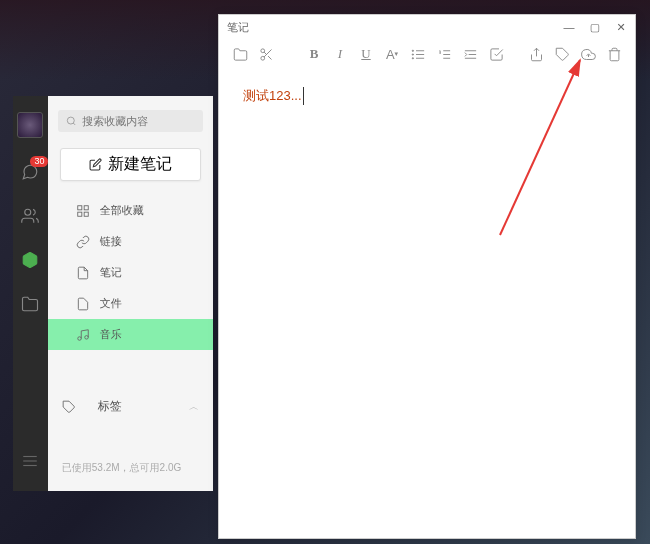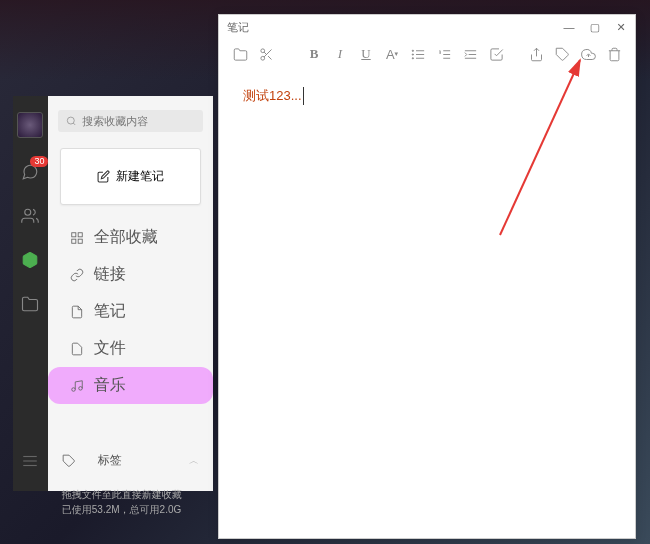--- a/index.html
+++ b/index.html
@@ -16,26 +16,26 @@
     .sidebar-icon svg { width: 18px; height: 18px; stroke: currentColor; fill: none; stroke-width: 1.5; }
     .sidebar-icon.active svg { fill: #4caf50; stroke: #4caf50; }
     .badge { position: absolute; top: -6px; right: -8px; background: #e53935; color: #fff; font-size: 9px; border-radius: 8px; padding: 1px 4px; line-height: 1; }
     .hamburger { margin-top: auto; margin-bottom: 20px; cursor: pointer; color: #666; }
     
     .nav-panel { width: 190px; background: #f5f5f5; display: flex; flex-direction: column; }
     .search-box { margin: 14px 10px 10px; background: #e8e8e8; border-radius: 3px; padding: 5px 8px; display: flex; align-items: center; gap: 6px; font-size: 11px; color: #999; }
     .search-box svg { width: 12px; height: 12px; stroke: #999; fill: none; stroke-width: 2; }
     .search-input { border: none; background: transparent; outline: none; font-size: 11px; width: 100%; color: #666; }
     
-    .new-note-btn { margin: 6px 12px 14px; background: #fff; border: 1px solid #ddd; border-radius: 3px; padding: 19px; display: flex; align-items: center; justify-content: center; gap: 6px; font-size: 12px; cursor: pointer; box-shadow: 0 1px 2px rgba(0,0,0,0.05); }
+    .new-note-btn { margin: 6px 12px 14px; background: #fff; border: 1px solid #ddd; border-radius: 3px; padding: 5px; display: flex; align-items: center; justify-content: center; gap: 6px; font-size: 16px; cursor: pointer; box-shadow: 0 1px 2px rgba(0,0,0,0.05); }
     .new-note-btn svg { width: 13px; height: 13px; stroke: #333; fill: none; stroke-width: 2; }
     
     .nav-list { display: flex; flex-direction: column; }
-    .nav-item { padding: 8px 22px; display: flex; align-items: center; gap: 10px; font-size: 16px; color: #555; cursor: pointer; }
-    .nav-item.selected { background: #f0abfc; border-radius: 12px; }
+    .nav-item { padding: 8px 28px; display: flex; align-items: center; gap: 10px; font-size: 11px; color: #555; cursor: pointer; }
+    .nav-item.selected { background: #86efac; }
     .nav-item svg { width: 14px; height: 14px; stroke: #666; fill: none; stroke-width: 1.5; }
     
     .nav-section { margin-top: 40px; }
     .nav-section-header { padding: 8px 14px; display: flex; align-items: center; gap: 22px; font-size: 12px; color: #555; cursor: pointer; }
     .nav-section-header svg { width: 14px; height: 14px; stroke: #666; fill: none; stroke-width: 1.5; }
     .chevron { margin-left: auto; color: #aaa; font-size: 10px; }
     
     .footer-info { margin-top: auto; padding: 10px 14px 16px; font-size: 10px; color: #aaa; line-height: 1.5; }
     
     .editor-window { position: absolute; left: 218px; top: 14px; width: 418px; height: 525px; background: #fff; border: 1px solid #ccc; box-shadow: 0 2px 10px rgba(0,0,0,0.15); display: flex; flex-direction: column; }
@@ -157,21 +157,20 @@
       <div class="nav-section-header">
         <svg viewBox="0 0 24 24">
             <path d="M20.59 13.41l-7.17 7.17a2 2 0 01-2.83 0L2 12V2h10l8.59 8.59a2 2 0 010 2.82z"></path>
             <line x1="7" y1="7" x2="7.01" y2="7"></line>
           </svg>
         <span>标签</span>
         <span class="chevron">︿</span>
       </div>
     </div>
     <div class="footer-info">
-      <div>拖拽文件至此直接新建收藏</div>
       <div>已使用53.2M，总可用2.0G</div>
     </div>
   </div>
 </div>
 
 <div class="editor-window">
   <div class="title-bar">
     <span class="title-text">笔记</span>
     <div class="win-controls">
       <span class="win-btn">—</span>

